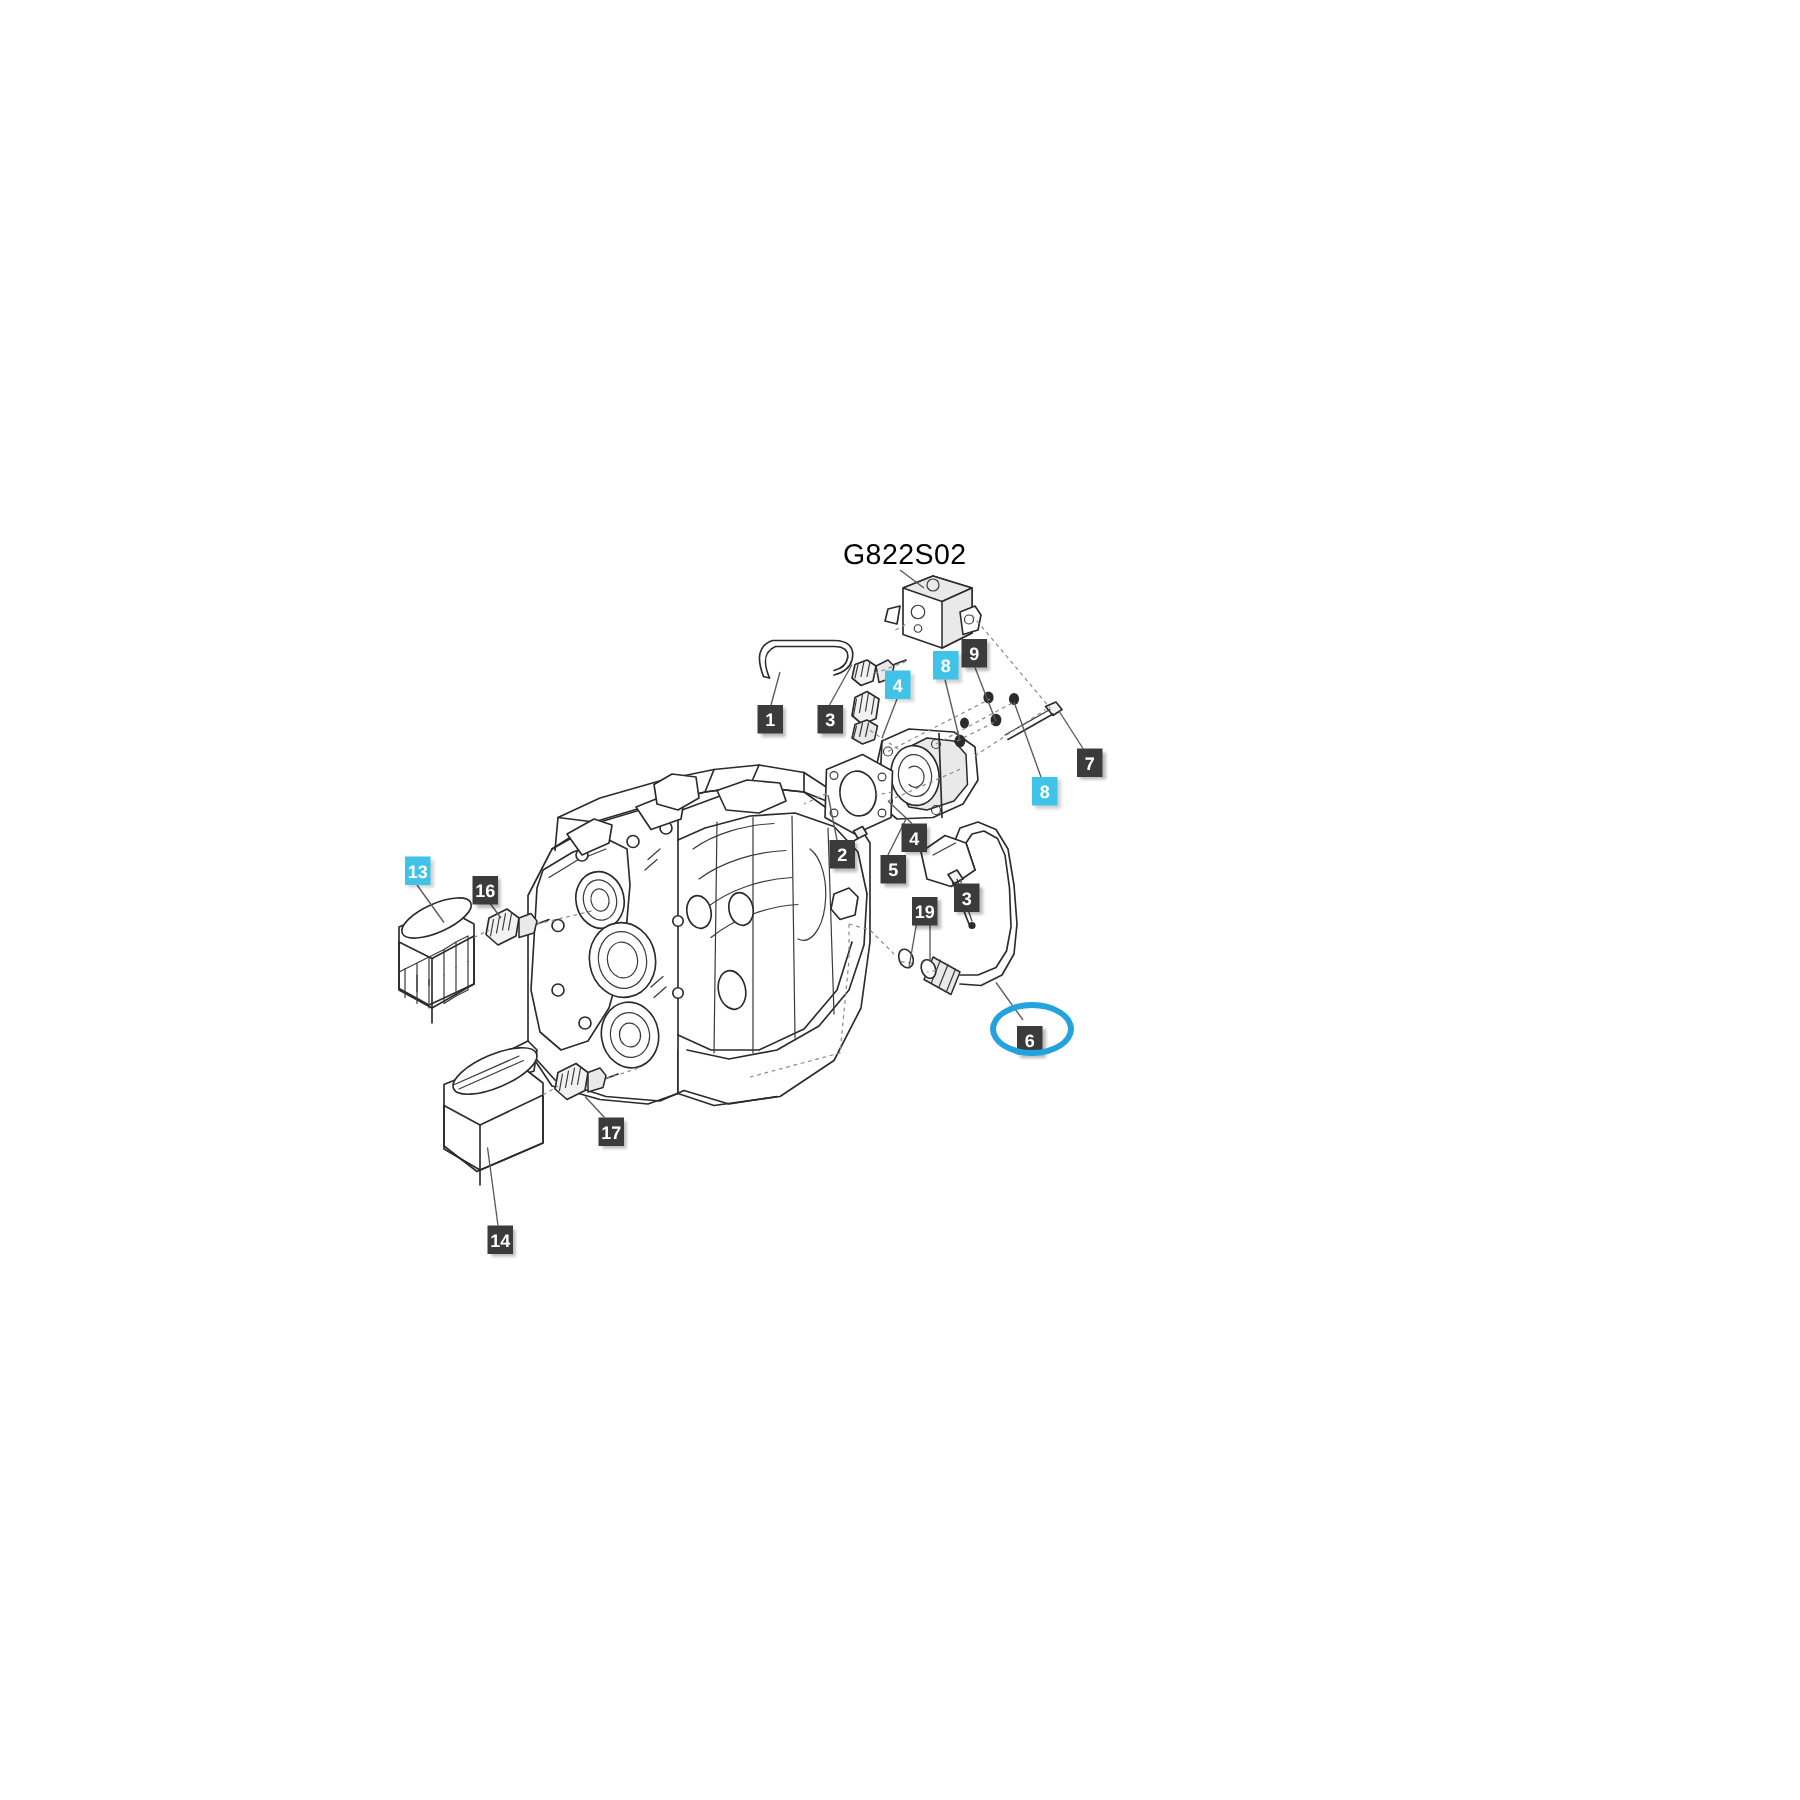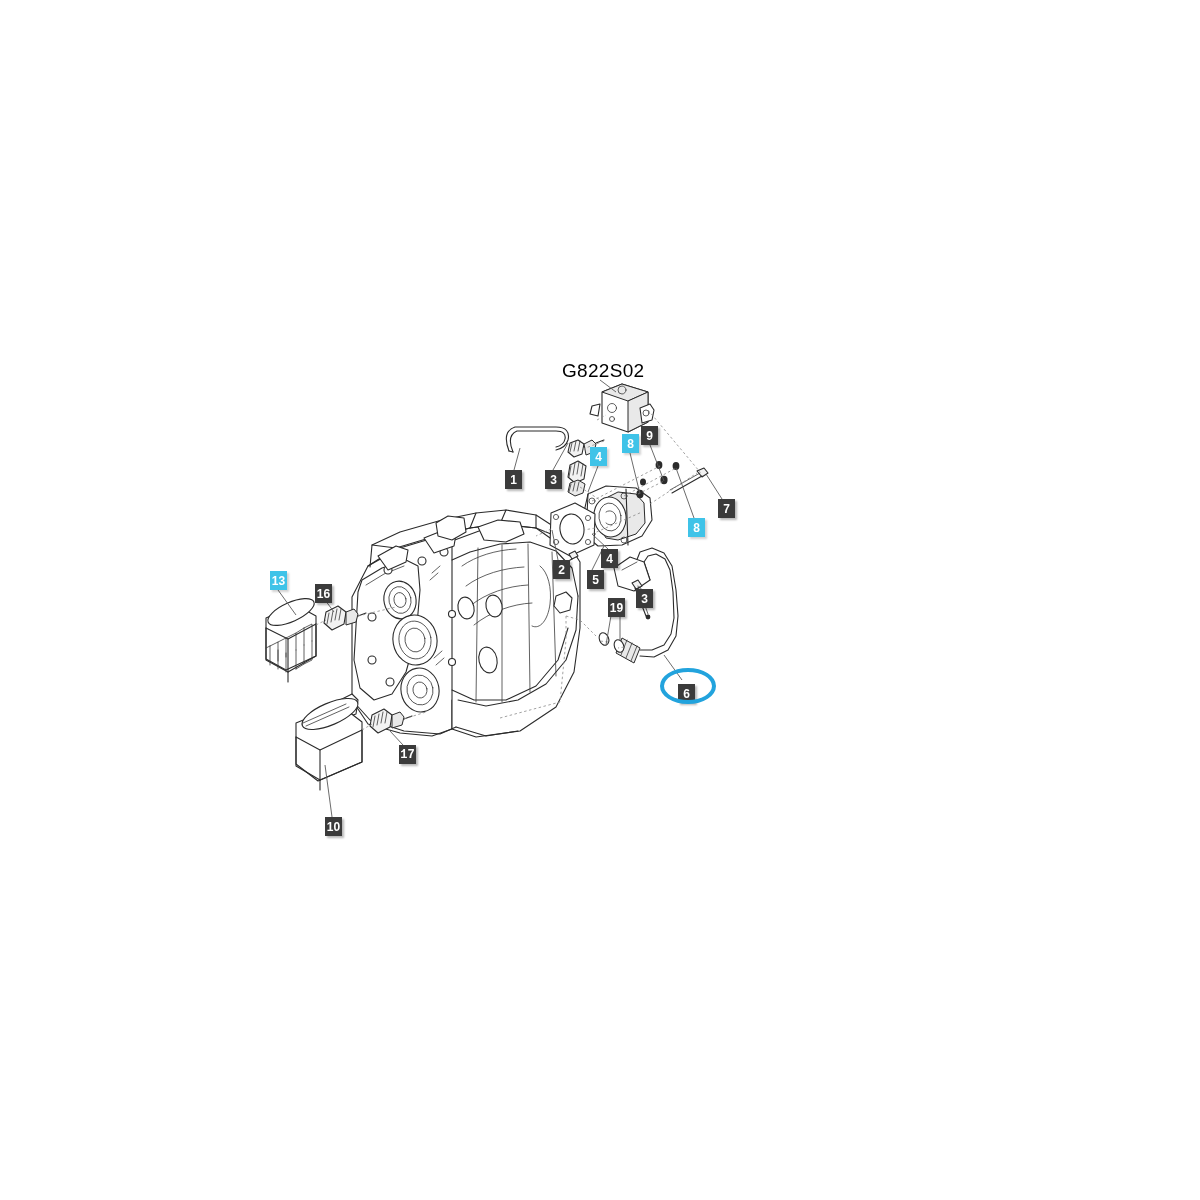--- a/index.html
+++ b/index.html
@@ -368,19 +368,19 @@
       <div class="callout dark" style="left: 718px; top: 499px;">7</div>
       <div class="callout cyan" style="left: 688px; top: 518px;">8</div>
       <div class="callout dark" style="left: 553px; top: 560px;">2</div>
       <div class="callout dark" style="left: 601px; top: 549px;">4</div>
       <div class="callout dark" style="left: 587px; top: 570px;">5</div>
       <div class="callout dark" style="left: 636px; top: 589px;">3</div>
       <div class="callout dark" style="left: 608px; top: 598px;">19</div>
       <div class="callout dark" style="left: 678px; top: 684px;">6</div>
       <div class="callout cyan" style="left: 270px; top: 571px;">13</div>
       <div class="callout dark" style="left: 315px; top: 584px;">16</div>
-      <div class="callout dark" style="left: 399px; top: 745px; font-family: Liberation Mono, monospace;">17</div>
-      <div class="callout dark" style="left: 325px; top: 817px;">10</div>
+      <div class="callout dark" style="left: 399px; top: 745px;">17</div>
+      <div class="callout dark" style="left: 325px; top: 817px;">14</div>
     </div>
 
   <div class="highlight-ring" id="highlight-ring" style="left: 660px; top: 668px; width: 56px; height: 36px; border-color: rgb(34, 163, 221);"></div>
 
 </div>
 
 </body></html>

